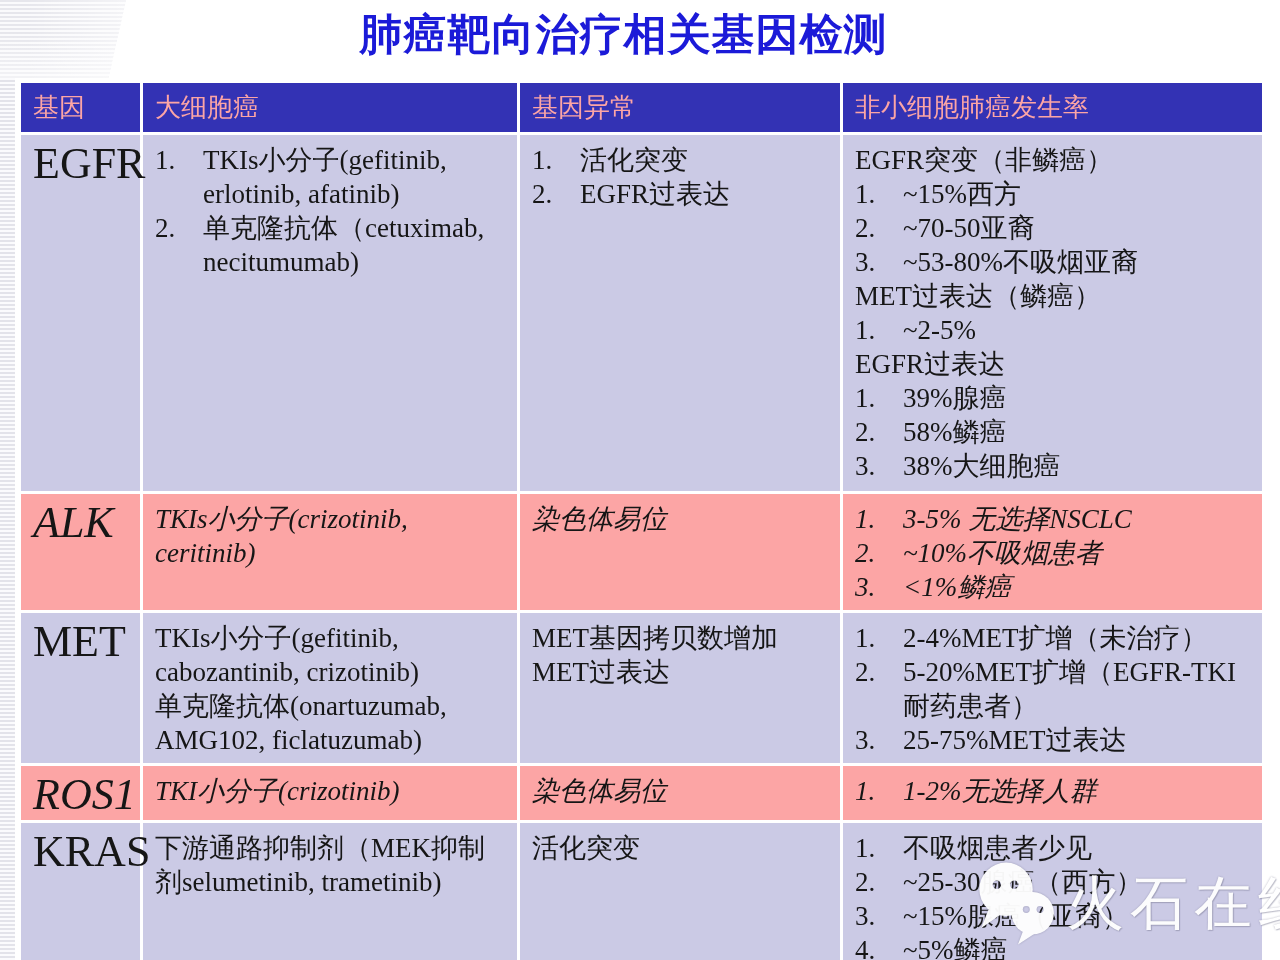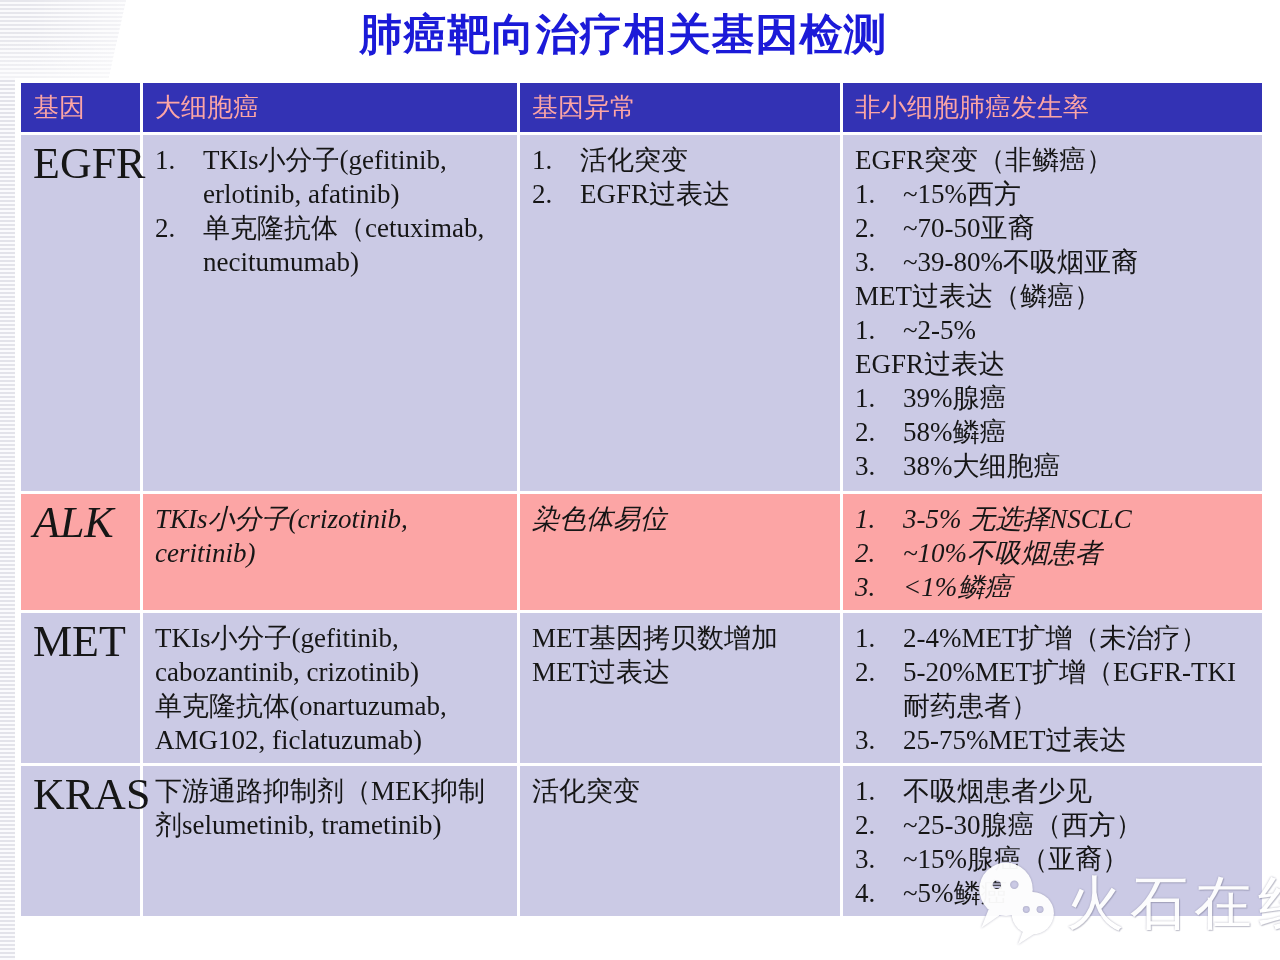--- a/index.html
+++ b/index.html
@@ -135,21 +135,21 @@
           <div class="li">
             <span class="num">1.</span>
             <span class="txt">~15%西方</span>
           </div>
           <div class="li">
             <span class="num">2.</span>
             <span class="txt">~70-50亚裔</span>
           </div>
           <div class="li">
             <span class="num">3.</span>
-            <span class="txt">~39-80%不吸烟亚裔</span>
+            <span class="txt">~53-80%不吸烟亚裔</span>
           </div>
           <span class="plain">MET过表达（鳞癌）</span>
           <div class="li">
             <span class="num">1.</span>
             <span class="txt">~2-5%</span>
           </div>
           <span class="plain">EGFR过表达</span>
           <div class="li">
             <span class="num">1.</span>
             <span class="txt">39%腺癌</span>
@@ -202,20 +202,35 @@
             <span class="num">1.</span>
             <span class="txt">2-4%MET扩增（未治疗）</span>
           </div>
           <div class="li">
             <span class="num">2.</span>
             <span class="txt">5-20%MET扩增（EGFR-TKI耐药患者）</span>
           </div>
           <div class="li">
             <span class="num">3.</span>
             <span class="txt">25-75%MET过表达</span>
+          </div>
+        </td>
+      </tr>
+      <tr class="light">
+        <td class="gene-cell">ROS1</td>
+        <td class="list-cell">
+          <span class="plain">TKI小分子(crizotinib)</span>
+        </td>
+        <td class="list-cell">
+          <span class="plain">染色体易位</span>
+        </td>
+        <td class="list-cell">
+          <div class="li">
+            <span class="num">1.</span>
+            <span class="txt">1-2%无选择人群</span>
           </div>
         </td>
       </tr>
       <tr class="dark">
         <td class="gene-cell">KRAS</td>
         <td class="list-cell">
           <span class="plain">下游通路抑制剂（MEK抑制剂selumetinib, trametinib)</span>
         </td>
         <td class="list-cell">
           <span class="plain">活化突变</span>

